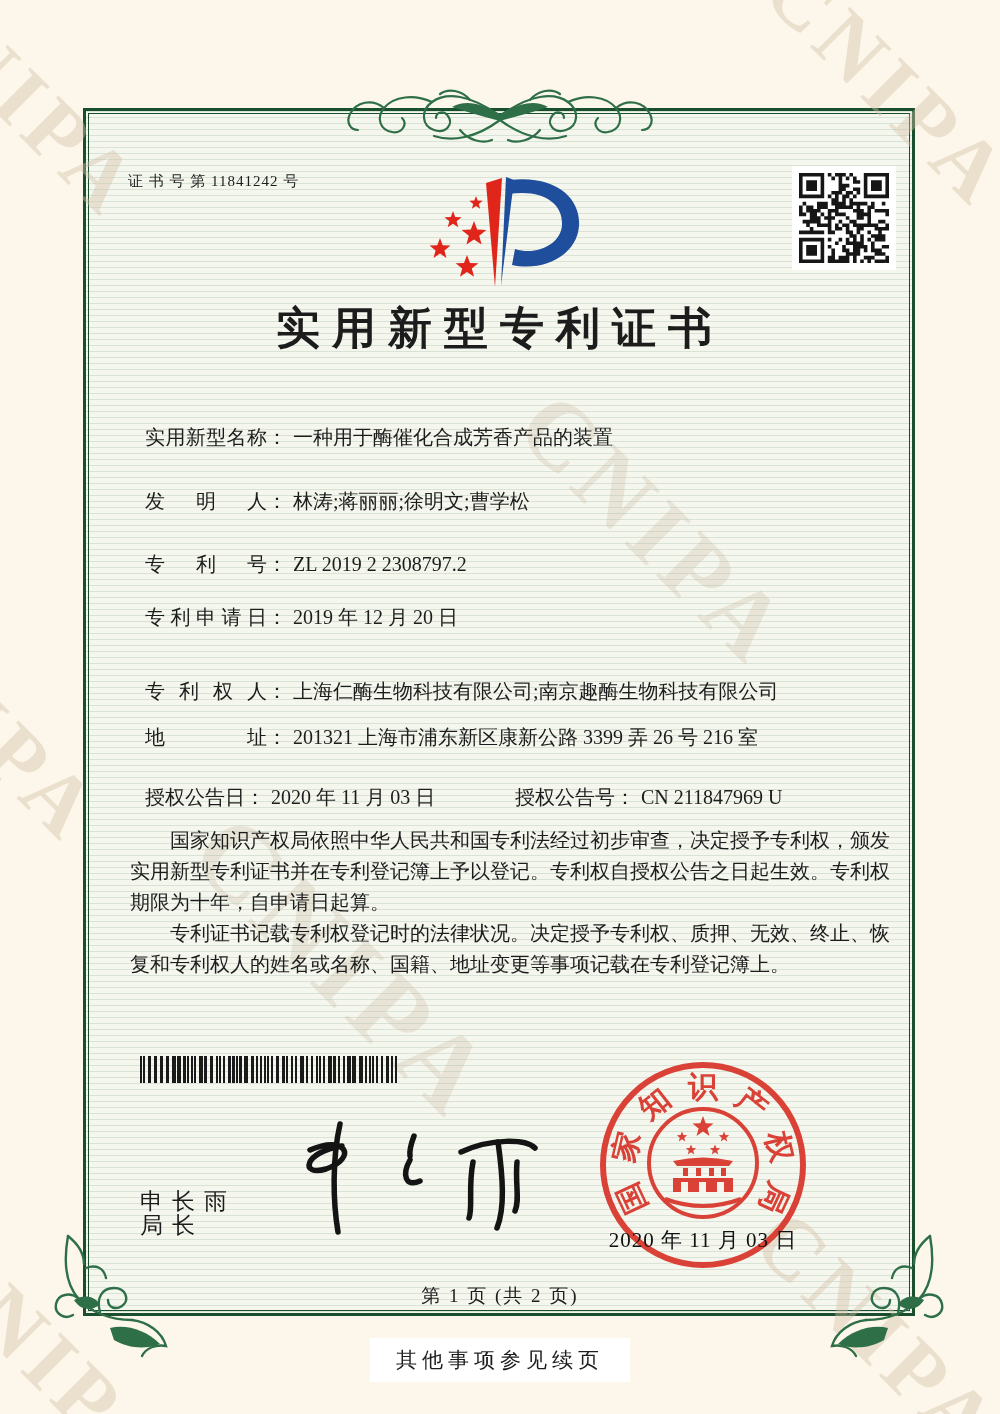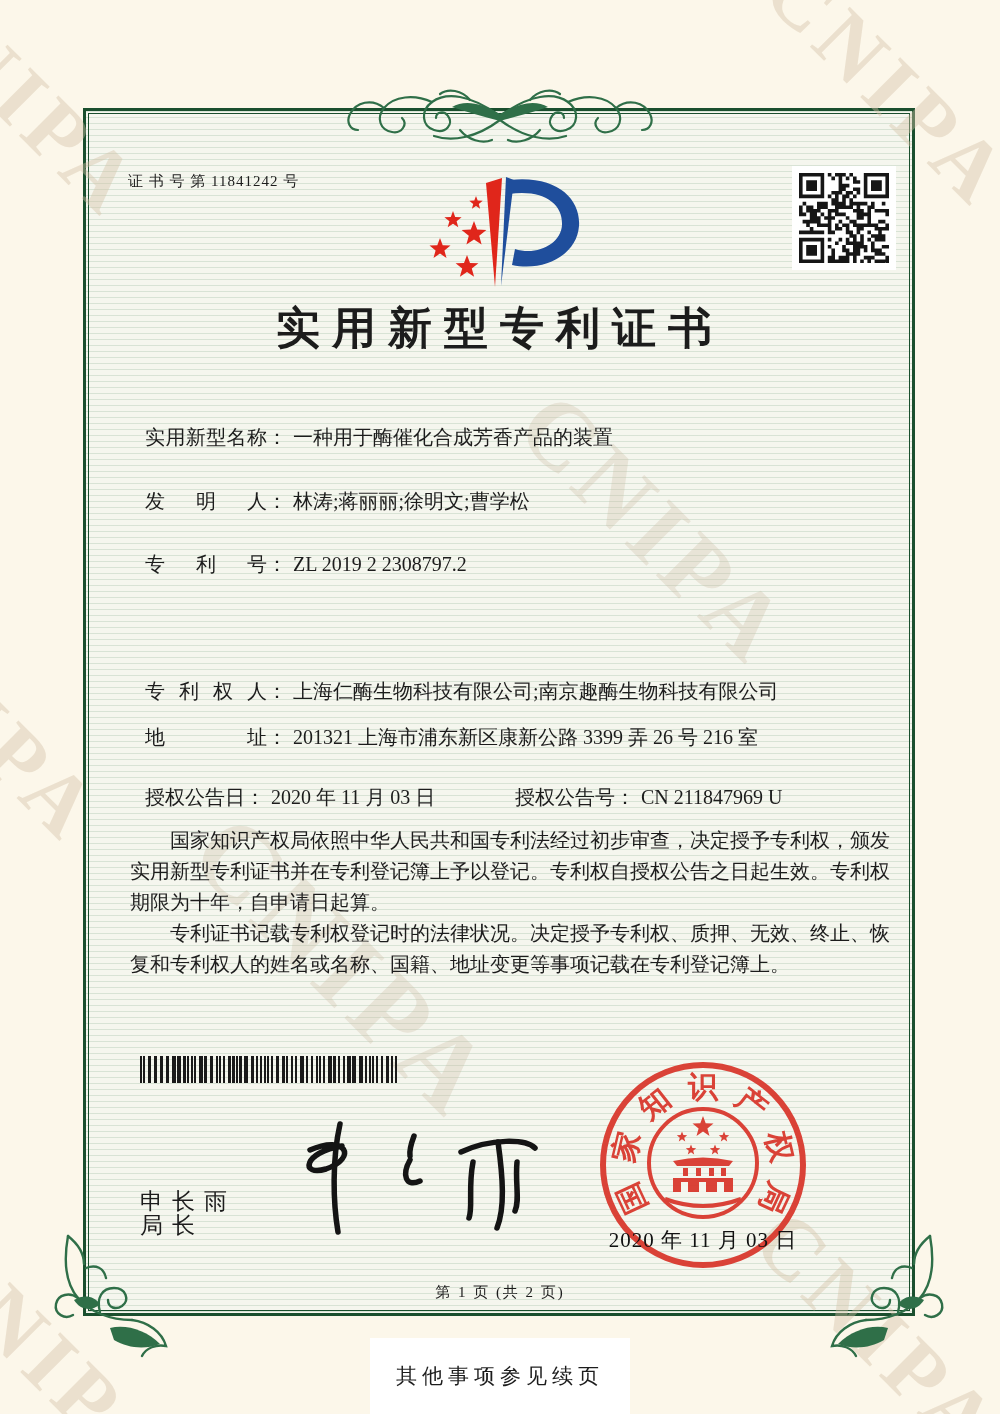--- a/index.html
+++ b/index.html
@@ -39,22 +39,22 @@
   .field{left:145px;font-size:20px;white-space:nowrap;}
   .flabel{display:inline-block;width:122px;text-align:justify;text-align-last:justify;vertical-align:top;}
   .fcolon{display:inline-block;margin-right:6px;}
   .auth2{position:absolute;left:370px;top:0;white-space:nowrap;font-family:Liberation Serif, serif;}
   .auth2 .flabel{width:auto;text-align:left;text-align-last:auto;}
 
   .paras{left:130px;top:826px;width:760px;font-size:20px;line-height:31px;text-align:justify;}
   .paras p{margin:0;text-indent:2em;font-family:Liberation Mono, monospace;}
 
   .officer{left:140px;font-size:23px;letter-spacing:9px;}
-  .pageinfo{left:0;top:1283px;width:100%;text-align:center;font-size:15px;letter-spacing:2px;}
-  .footnote{left:50%;top:1338px;transform:translateX(-50%);background:#fff;padding:24px 26px;font-size:21px;letter-spacing:5px;white-space:nowrap;}
+  .pageinfo{left:0;top:1283px;width:100%;text-align:center;font-size:19px;letter-spacing:2px;}
+  .footnote{left:50%;top:1338px;transform:translateX(-50%);background:#fff;padding:8px 26px;font-size:21px;letter-spacing:5px;white-space:nowrap;}
 
   .seal-date{left:593px;top:1226px;width:220px;text-align:center;font-size:21px;letter-spacing:1px;color:#111;}
   .seal-char{font-size:30px;font-weight:bold;fill:var(--seal-red);text-anchor:middle;dominant-baseline:central;font-family:var(--serif);}
 </style>
 </head>
 <body>
 
 <div class="page">
 
   <div class="frame">
@@ -135,20 +135,23 @@
     <div class="abs title">实用新型专利证书</div>
 
     <div class="abs field" style="top:424px;">
       <span class="flabel">实用新型名称</span><span class="fcolon">：</span><span>一种用于酶催化合成芳香产品的装置</span>
     </div>
     <div class="abs field" style="top:488px;">
       <span class="flabel">发 明 人</span><span class="fcolon">：</span><span>林涛;蒋丽丽;徐明文;曹学松</span>
     </div>
     <div class="abs field" style="top:551px;">
       <span class="flabel">专 利 号</span><span class="fcolon">：</span><span>ZL 2019 2 2308797.2</span>
+    </div>
+    <div class="abs field" style="top:604px;">
+      <span class="flabel">专利申请日</span><span class="fcolon">：</span><span>2019 年 12 月 20 日</span>
     </div>
     <div class="abs field" style="top:678px;">
       <span class="flabel">专 利 权 人</span><span class="fcolon">：</span><span>上海仁酶生物科技有限公司;南京趣酶生物科技有限公司</span>
     </div>
     <div class="abs field" style="top:724px;">
       <span class="flabel">地 址</span><span class="fcolon">：</span><span>201321 上海市浦东新区康新公路 3399 弄 26 号 216 室</span>
     </div>
     <div class="abs field" style="top:784px;width:760px;">
       <span><span class="flabel" style="width:auto;text-align:left;text-align-last:auto;">授权公告日</span><span class="fcolon">：</span><span>2020 年 11 月 03 日</span></span>
       <span class="auth2"><span class="flabel">授权公告号</span><span class="fcolon">：</span><span>CN 211847969 U</span></span>

